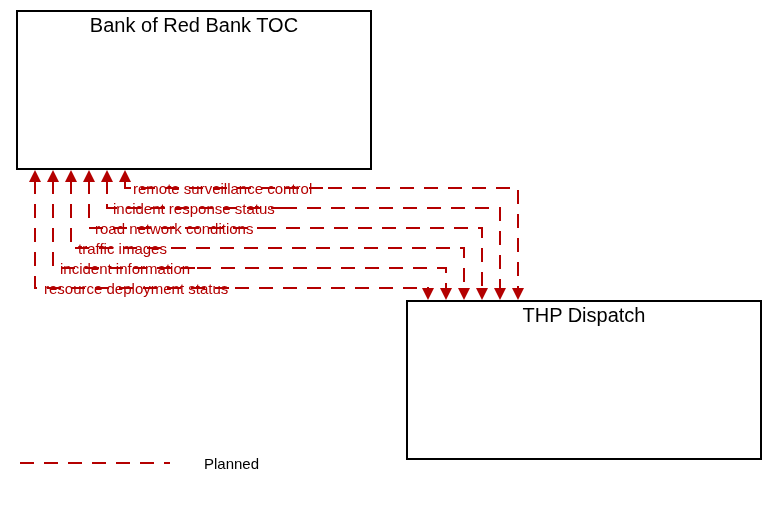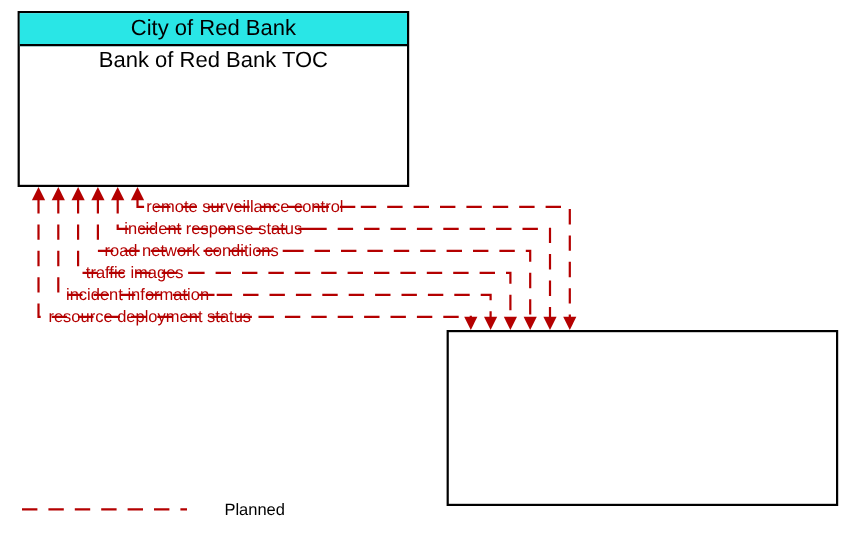--- a/index.html
+++ b/index.html
@@ -58,25 +58,25 @@
     stroke-dasharray: 14 10;
   }
   .arrow {
     fill: #b40000;
   }
 </style>
 </head>
 <body>
 
 <div class="box" style="left:16px; top:10px; width:356px; height:160px;">
-  <div class="box-header">City of Red Bank</div>
   <div class="box-sub">Bank of Red Bank TOC</div>
 </div>
 
 <div class="box" style="left:406px; top:300px; width:356px; height:160px;">
+  <div class="box-sub">THP Dispatch</div>
 </div>
 
 <div class="flow-label" style="left:133px; top:180px;">remote surveillance control</div>
 <div class="flow-label" style="left:113px; top:200px;">incident response status</div>
 <div class="flow-label" style="left:95px; top:220px;">road network conditions</div>
 <div class="flow-label" style="left:78px; top:240px;">traffic images</div>
 <div class="flow-label" style="left:60px; top:260px;">incident information</div>
 <div class="flow-label" style="left:44px; top:280px;">resource deployment status</div>
 
 <div class="legend-label" style="left:204px; top:455px;">Planned</div>

